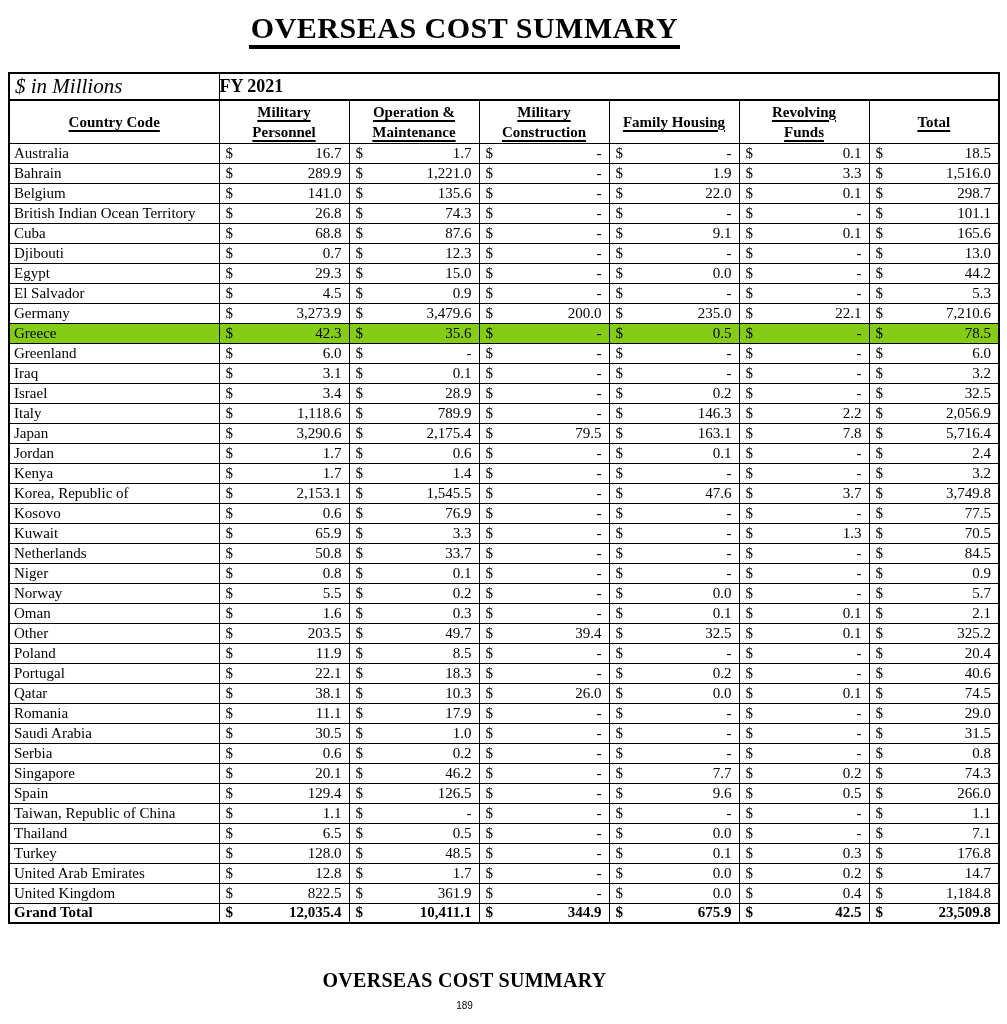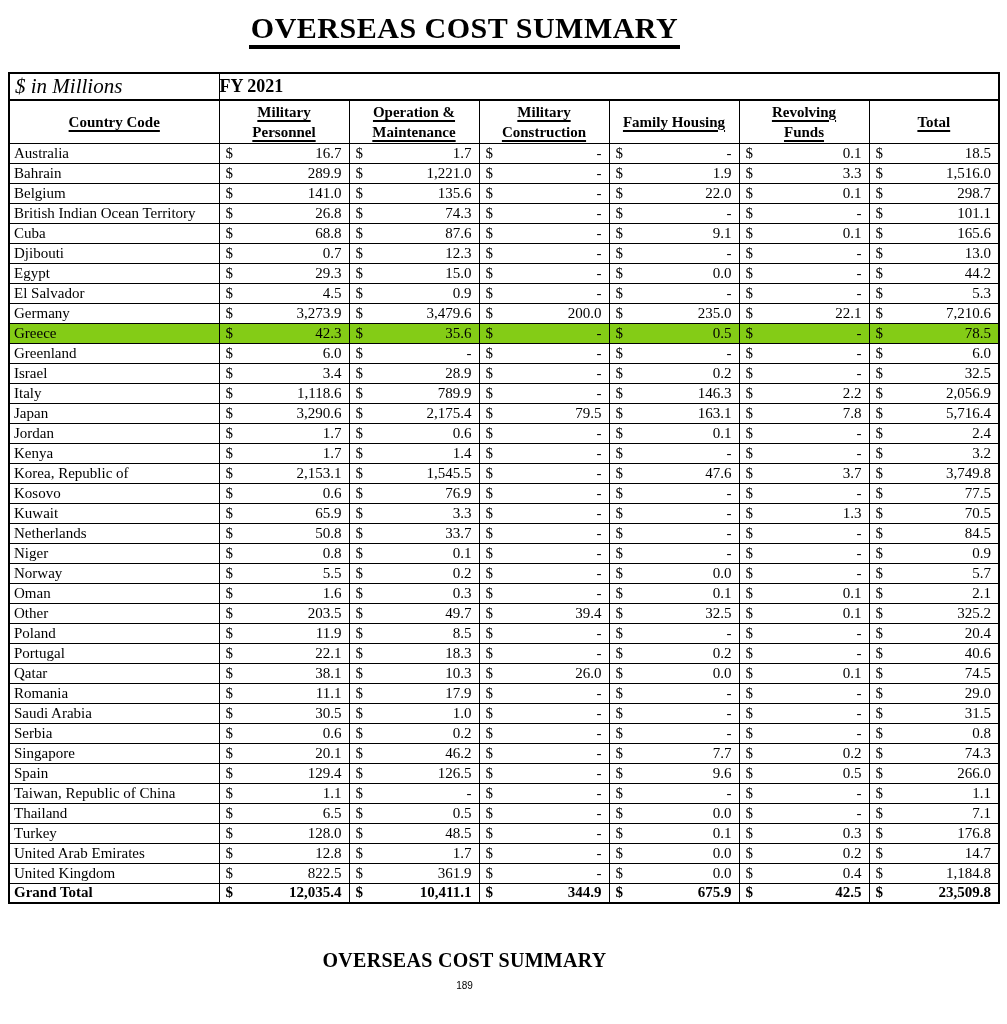--- a/index.html
+++ b/index.html
@@ -244,20 +244,29 @@
         <tr>
           <td class="country-cell">Greenland</td>
           <td class="amount-cell"><span class="cur">$</span><span class="val">6.0</span></td>
           <td class="amount-cell"><span class="cur">$</span><span class="val">-</span></td>
           <td class="amount-cell"><span class="cur">$</span><span class="val">-</span></td>
           <td class="amount-cell"><span class="cur">$</span><span class="val">-</span></td>
           <td class="amount-cell"><span class="cur">$</span><span class="val">-</span></td>
           <td class="amount-cell"><span class="cur">$</span><span class="val">6.0</span></td>
         </tr>
         <tr>
+          <td class="country-cell">Iraq</td>
+          <td class="amount-cell"><span class="cur">$</span><span class="val">3.1</span></td>
+          <td class="amount-cell"><span class="cur">$</span><span class="val">0.1</span></td>
+          <td class="amount-cell"><span class="cur">$</span><span class="val">-</span></td>
+          <td class="amount-cell"><span class="cur">$</span><span class="val">-</span></td>
+          <td class="amount-cell"><span class="cur">$</span><span class="val">-</span></td>
+          <td class="amount-cell"><span class="cur">$</span><span class="val">3.2</span></td>
+        </tr>
+        <tr>
           <td class="country-cell">Israel</td>
           <td class="amount-cell"><span class="cur">$</span><span class="val">3.4</span></td>
           <td class="amount-cell"><span class="cur">$</span><span class="val">28.9</span></td>
           <td class="amount-cell"><span class="cur">$</span><span class="val">-</span></td>
           <td class="amount-cell"><span class="cur">$</span><span class="val">0.2</span></td>
           <td class="amount-cell"><span class="cur">$</span><span class="val">-</span></td>
           <td class="amount-cell"><span class="cur">$</span><span class="val">32.5</span></td>
         </tr>
         <tr>
           <td class="country-cell">Italy</td>

